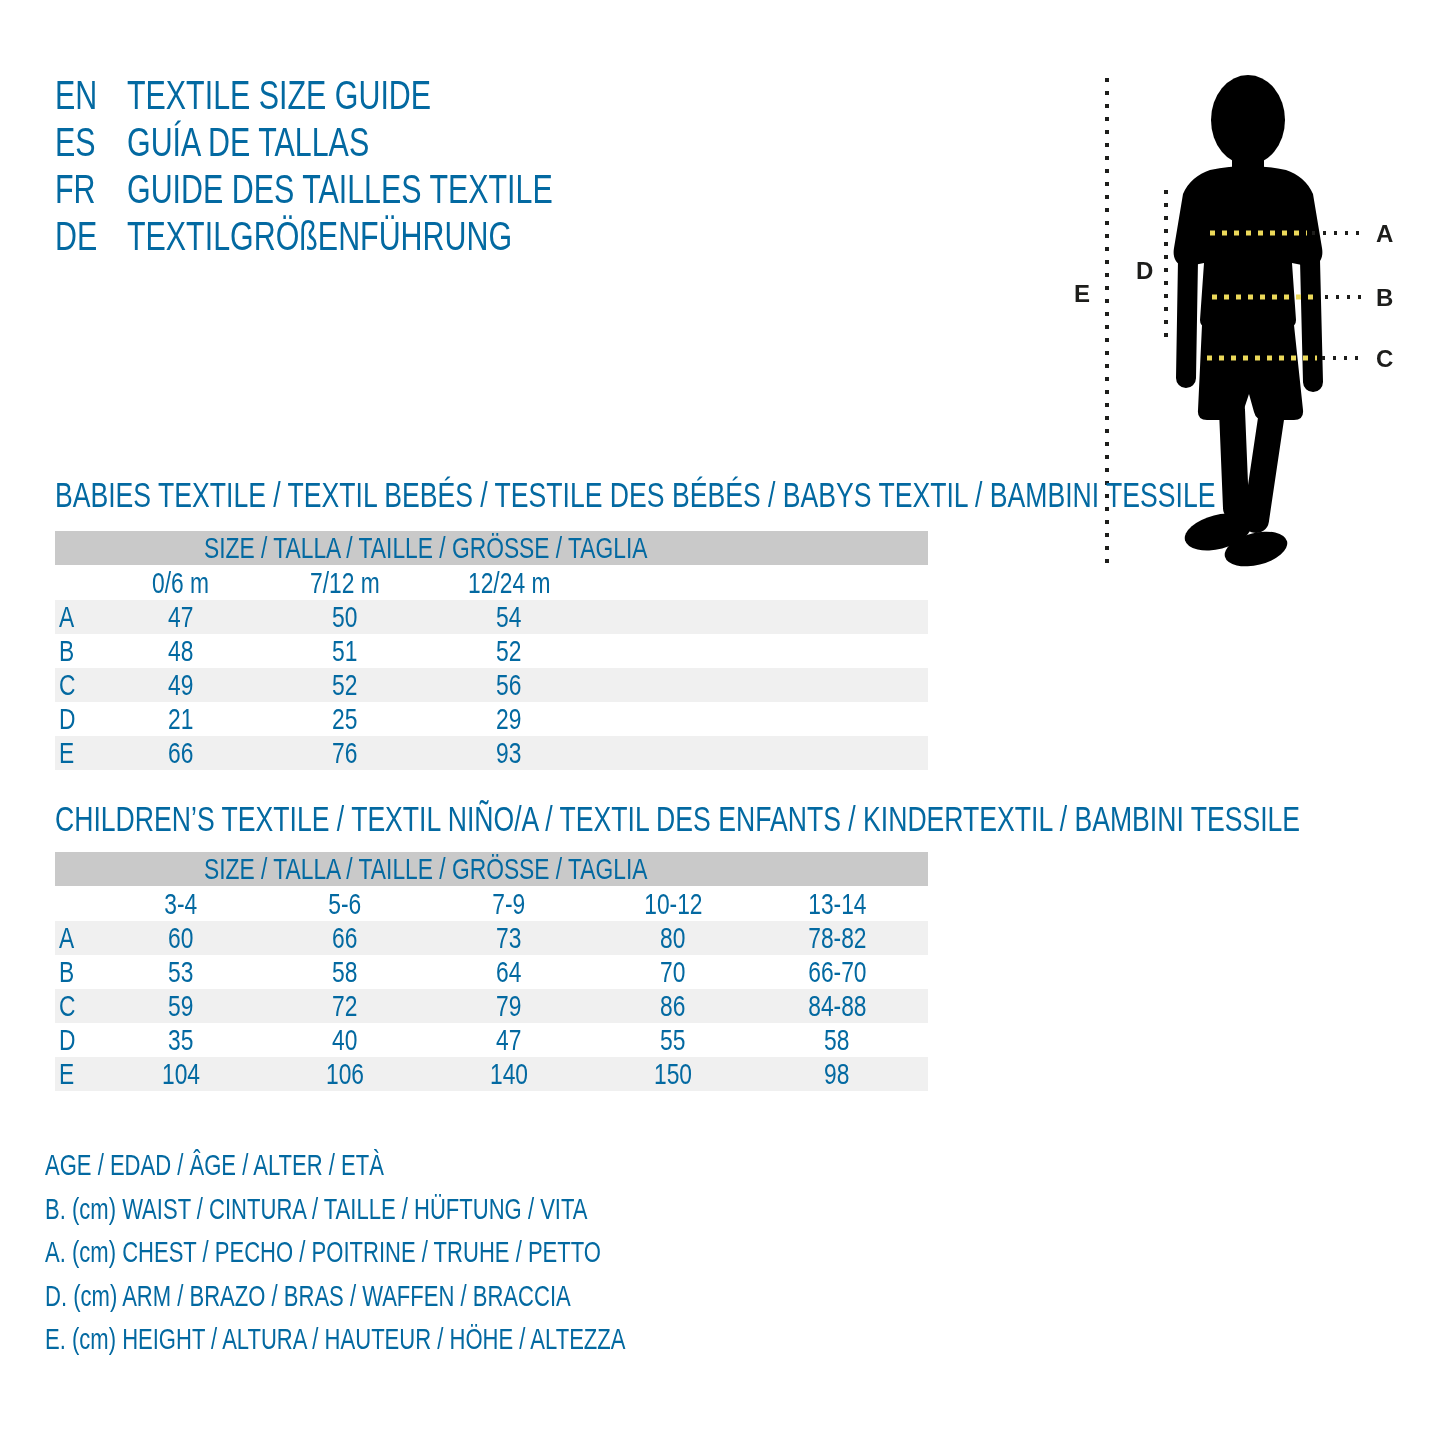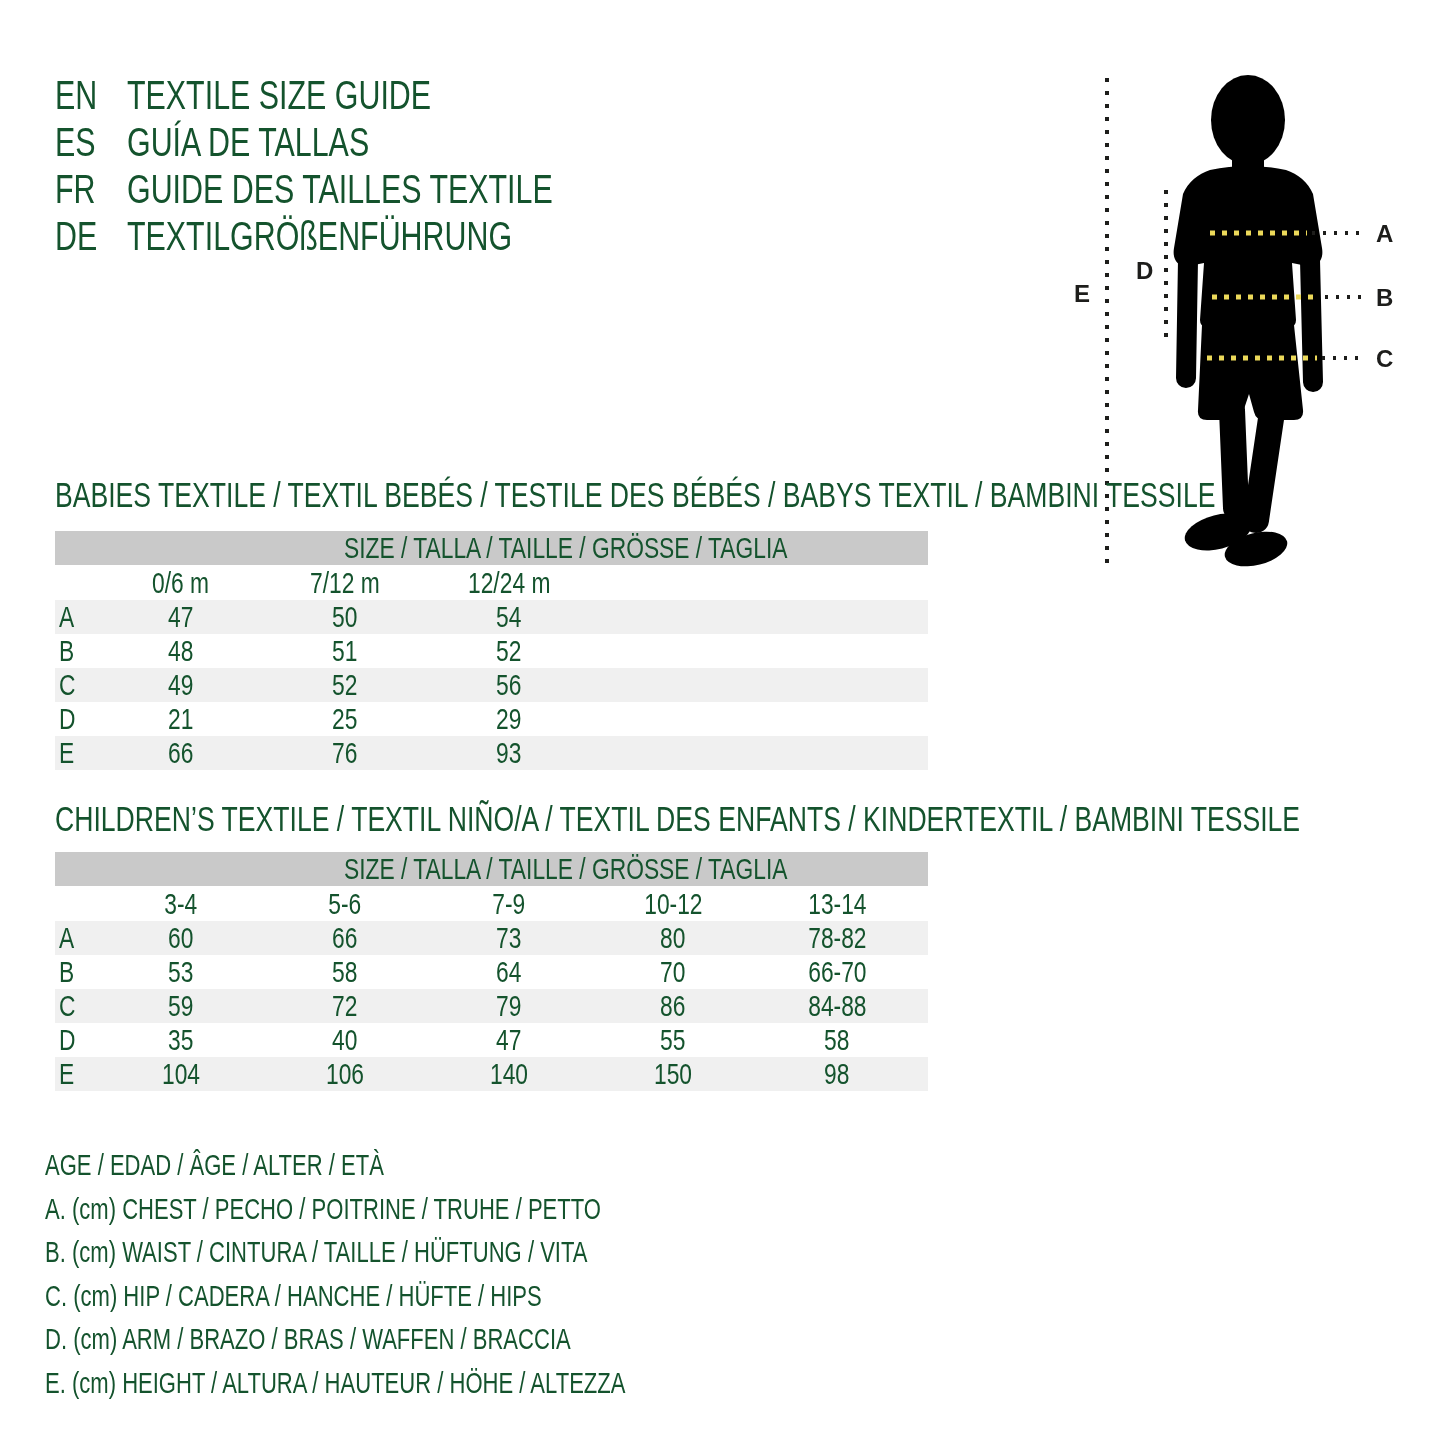--- a/index.html
+++ b/index.html
@@ -1,39 +1,39 @@
 <!DOCTYPE html>
 <html><head>
 <meta charset="utf-8">
 <style>
   html,body{margin:0;padding:0;background:#fff;}
   .page{
     position:relative;width:1445px;height:1445px;background:#fff;overflow:hidden;
-    font-family:"Liberation Sans",sans-serif;color:#14532d;
+    font-family:"Liberation Sans",sans-serif;color:#0369a1;
   }
   
   .t{display:inline-block;transform:scaleX(0.76);transform-origin:0 50%;white-space:nowrap;}
   .tc{display:inline-block;transform:scaleX(0.76);transform-origin:50% 50%;white-space:nowrap;}
 
   
   .lang-block{position:absolute;left:55px;top:72px;}
   .lang-row{display:flex;font-size:40px;line-height:47px;}
   .lang-code{width:72px;flex:0 0 72px;}
 
   
   .section-title{position:absolute;left:55px;font-size:35px;line-height:1.1;}
   .section-title.babies{top:476px;}
   .section-title.children{top:800px;}
 
   
   table.size-table{position:absolute;left:55px;border-collapse:collapse;table-layout:fixed;width:873px;}
   table.babies{top:531px;}
   table.children{top:852px;}
   td{padding:0;font-size:30px;text-align:center;vertical-align:middle;}
-  tr.bar td{background:#c9c9c9;height:34px;text-align:right;padding-left:8px;}
+  tr.bar td{background:#c9c9c9;height:34px;text-align:center;padding-left:8px;}
   tr.heads td{height:35px;}
   tr.data td{height:33.5px;}
   tr.stripe td{background:#f0f0f0;}
   td.lbl{text-align:left;padding-left:4px;}
 
   
   .legend{position:absolute;left:45px;top:1144px;font-size:29px;line-height:43.5px;}
 
   
   .figure-svg{position:absolute;left:1060px;top:60px;}
@@ -233,20 +233,19 @@
       <td><span class="tc">140</span></td>
       <td><span class="tc">150</span></td>
       <td><span class="tc">98</span></td>
       <td></td>
     </tr>
   </tbody>
     </table>
 
   <div class="legend">
     <div><span class="t">AGE / EDAD / ÂGE / ALTER / ETÀ</span></div>
+    <div><span class="t">B. (cm) WAIST / CINTURA / TAILLE / HÜFTUNG / VITA</span></div>
     <div><span class="t">A. (cm) CHEST / PECHO / POITRINE / TRUHE / PETTO</span></div>
-    <div><span class="t">B. (cm) WAIST / CINTURA / TAILLE / HÜFTUNG / VITA</span></div>
-    <div><span class="t">C. (cm) HIP / CADERA / HANCHE / HÜFTE / HIPS</span></div>
     <div><span class="t">D. (cm) ARM / BRAZO / BRAS / WAFFEN / BRACCIA</span></div>
     <div><span class="t">E. (cm) HEIGHT / ALTURA / HAUTEUR / HÖHE / ALTEZZA</span></div>
   </div>
 
 </div>
 
 </body></html>

